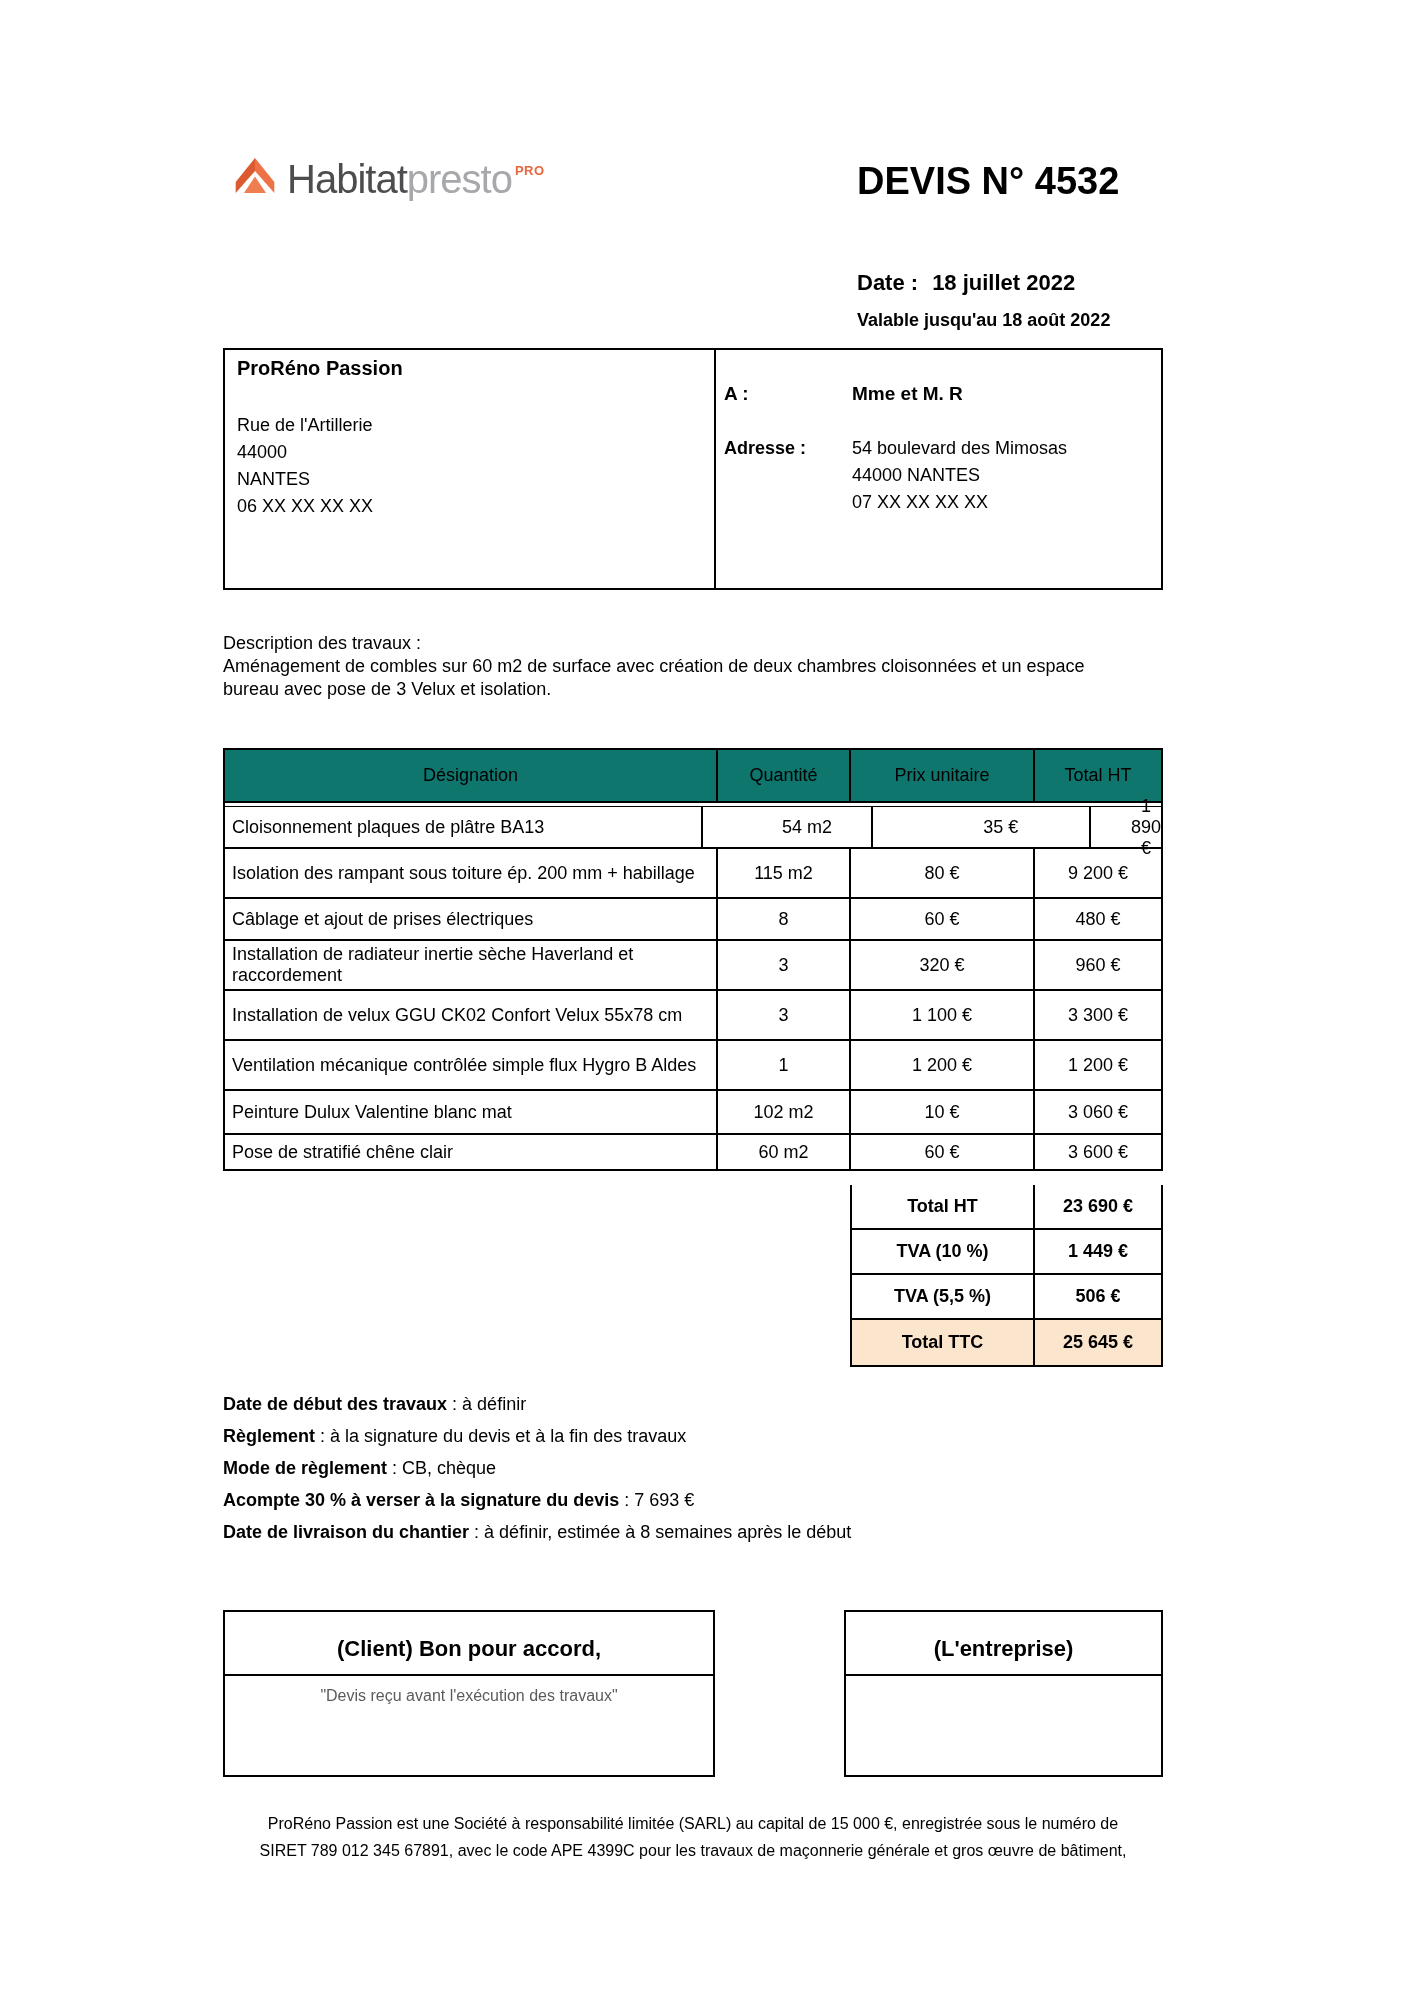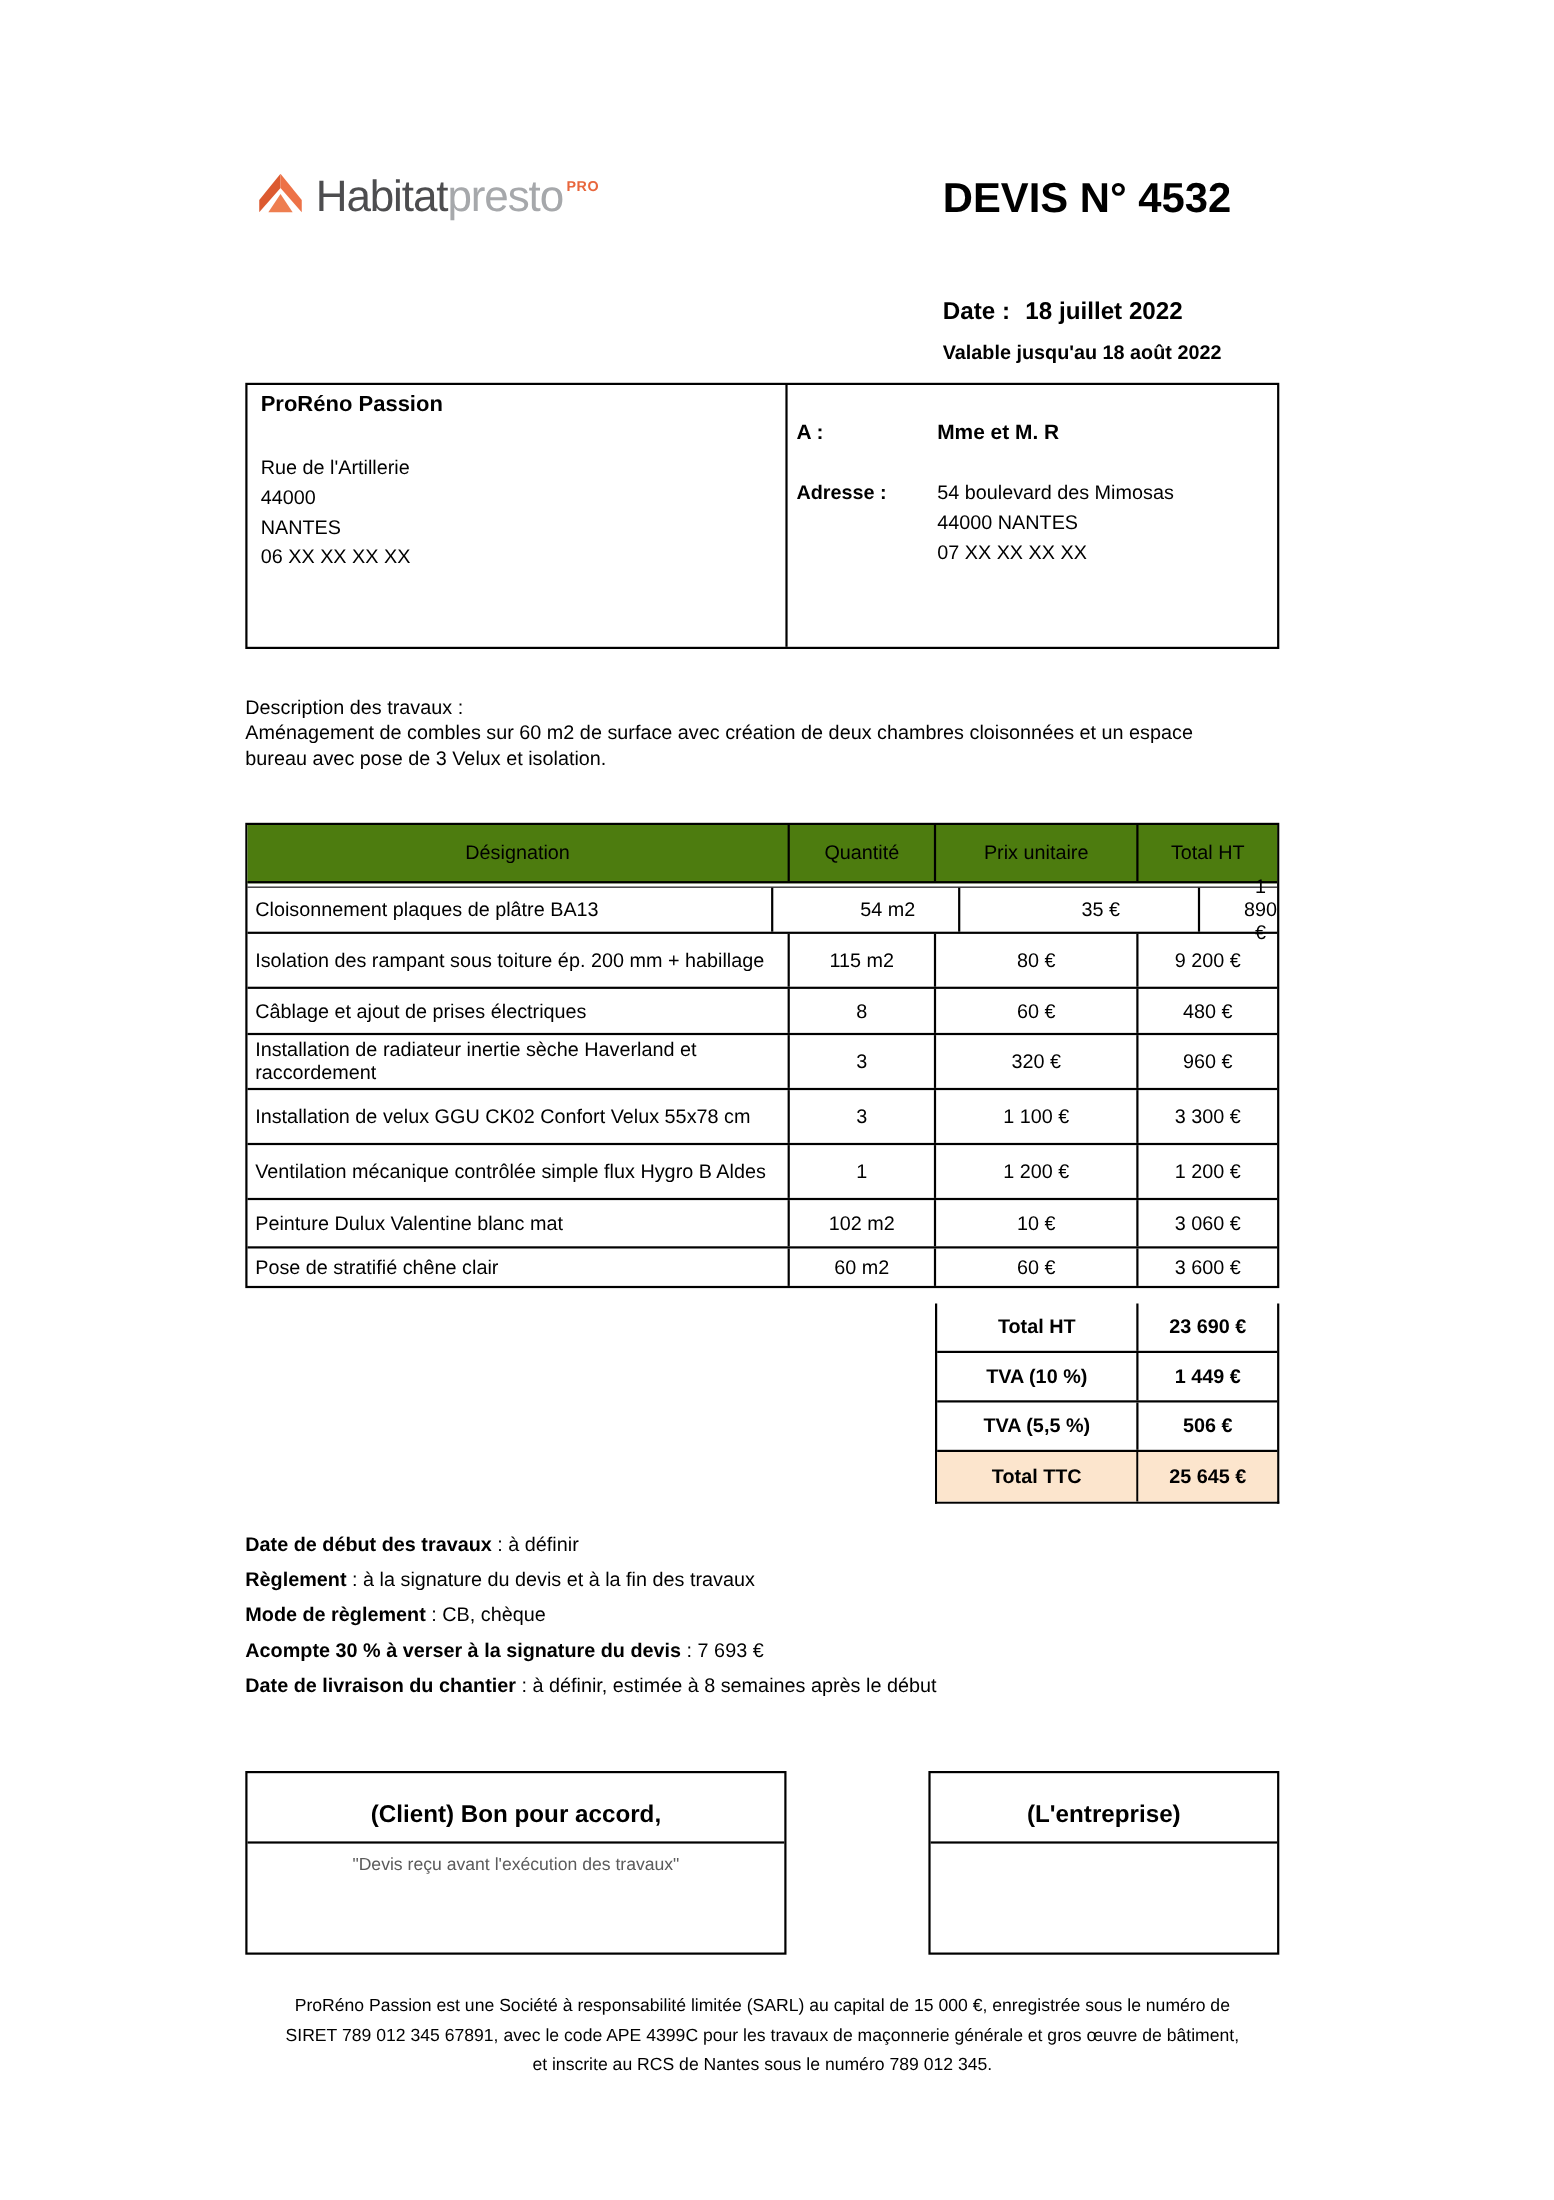--- a/index.html
+++ b/index.html
@@ -32,21 +32,21 @@
   .client-grid{display:grid;grid-template-columns:128px 1fr;font-size:18px;line-height:27px;}
   .client-name{font-size:19px;font-weight:bold;}
   .client-tolabel{font-size:19px;font-weight:bold;}
   .client-spacer{height:28px;}
 
   
   .description{position:absolute;left:223px;top:632px;font-size:18px;line-height:23px;}
 
   
   .items-table{position:absolute;left:223px;top:748px;width:940px;border:2px solid #000;background:#fff;}
-  .t-head{display:flex;height:53px;background:#4d7c0f;border-bottom:2px solid #000;}
+  .t-head{display:flex;height:53px;background:#0f766e;border-bottom:2px solid #000;}
   .t-gap{height:3px;}
   .t-body{border-top:1.5px solid #000;}
   .tr{display:flex;border-bottom:2px solid #000;}
   .tr:last-child{border-bottom:none;}
   .th,.td{border-right:2px solid #000;display:flex;align-items:center;justify-content:center;font-size:18px;text-align:center;}
   .th:last-child,.td:last-child{border-right:none;}
   .c-des{width:493px;}
   .td.c-des{justify-content:flex-start;text-align:left;padding:3px 7px;line-height:21px;}
   .c-qty{width:133px;}
   .c-unit{width:184px;}
@@ -221,16 +221,15 @@
     <div class="sig-head">(Client) Bon pour accord,</div>
     <div class="sig-note">"Devis reçu avant l'exécution des travaux"</div>
   </div>
   <div class="sig-box sig-company">
     <div class="sig-head">(L'entreprise)</div>
   </div>
 
   <div class="footer">
     <div>ProRéno Passion est une Société à responsabilité limitée (SARL) au capital de 15 000 €, enregistrée sous le numéro de</div>
     <div>SIRET 789 012 345 67891, avec le code APE 4399C pour les travaux de maçonnerie générale et gros œuvre de bâtiment,</div>
-    <div>et inscrite au RCS de Nantes sous le numéro 789 012 345.</div>
   </div>
 
 </div>
 
 </body></html>

